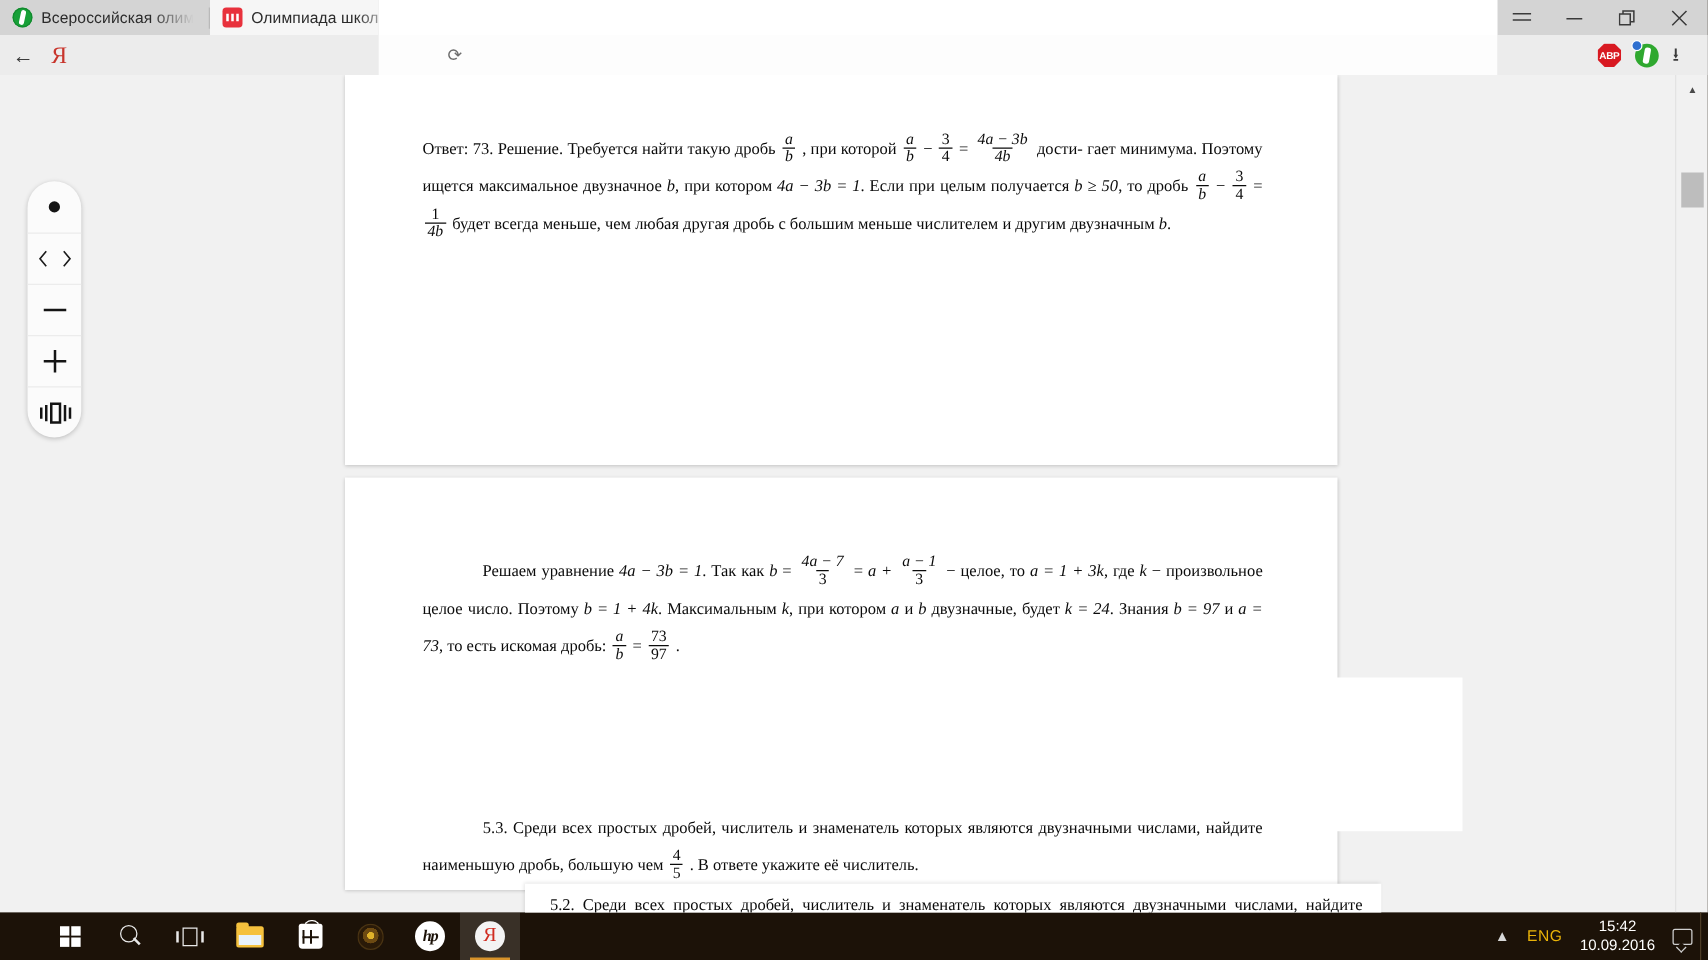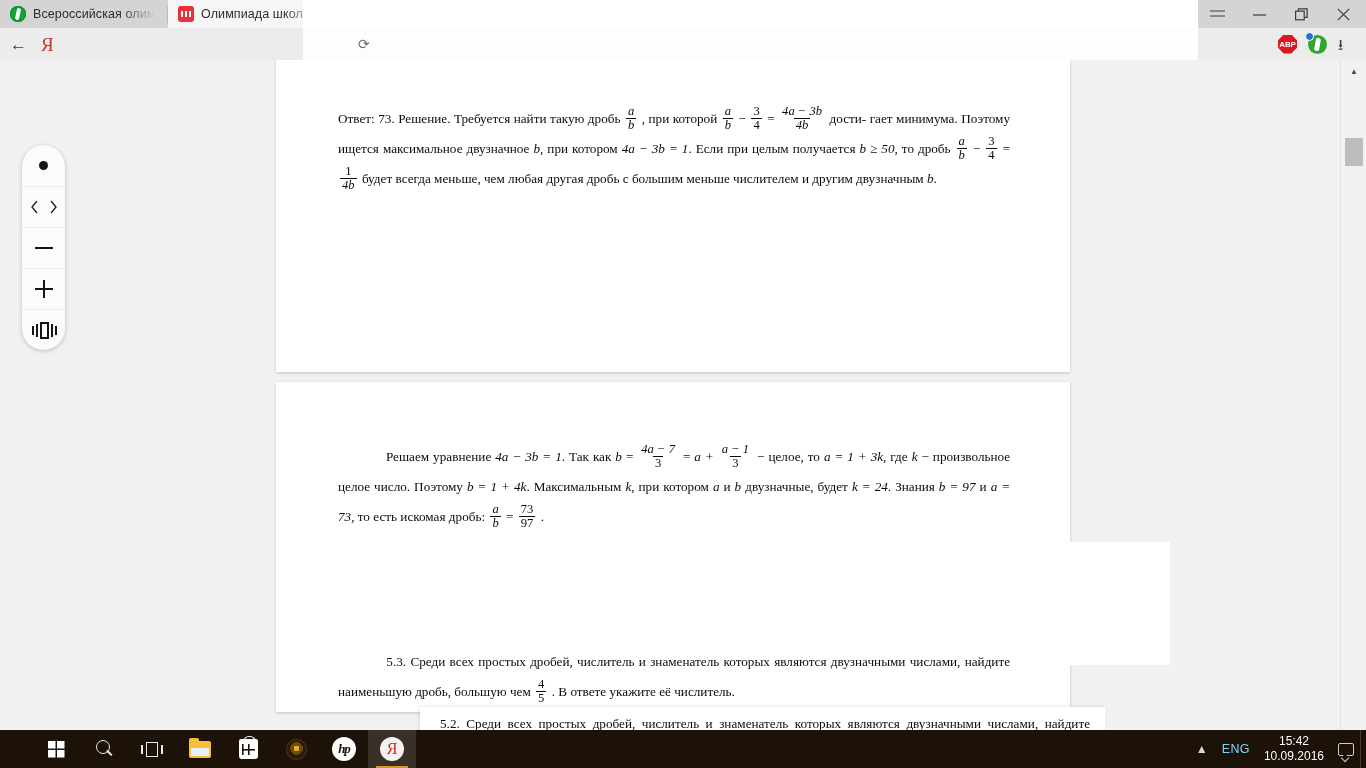--- a/index.html
+++ b/index.html
@@ -268,21 +268,21 @@
   }
   .tbi.open::after {
     content:""; position:absolute; bottom:0; left:8px; width:32px; height:2px; background:#d8932b;
   }
 
   #tray {
     position: absolute; right: 0; top: 0; height: 38px;
     display: flex; align-items: center; gap: 14px; padding-right: 12px;
   }
   .tray-glyph { color: #d8d8d8; font-size: 12px; }
-  .tray-lang { color: #7dd3fc; font-size: 12.5px; letter-spacing: .4px; }
+  .tray-lang { color: #eab308; font-size: 12.5px; letter-spacing: .4px; }
   .tray-clock {
     color: #fff; font-size: 12px; line-height: 15px; text-align: center;
     display: flex; flex-direction: column;
   }
   .tray-notify {
     width: 16px; height: 13px; border: 1.5px solid #cfcfcf; border-radius: 2px; position: relative;
   }
   .tray-notify::after {
     content:""; position:absolute; left:3px; top:11px; width:5px; height:5px;
     background:#1c1208; border-left:1.5px solid #cfcfcf; border-bottom:1.5px solid #cfcfcf;

